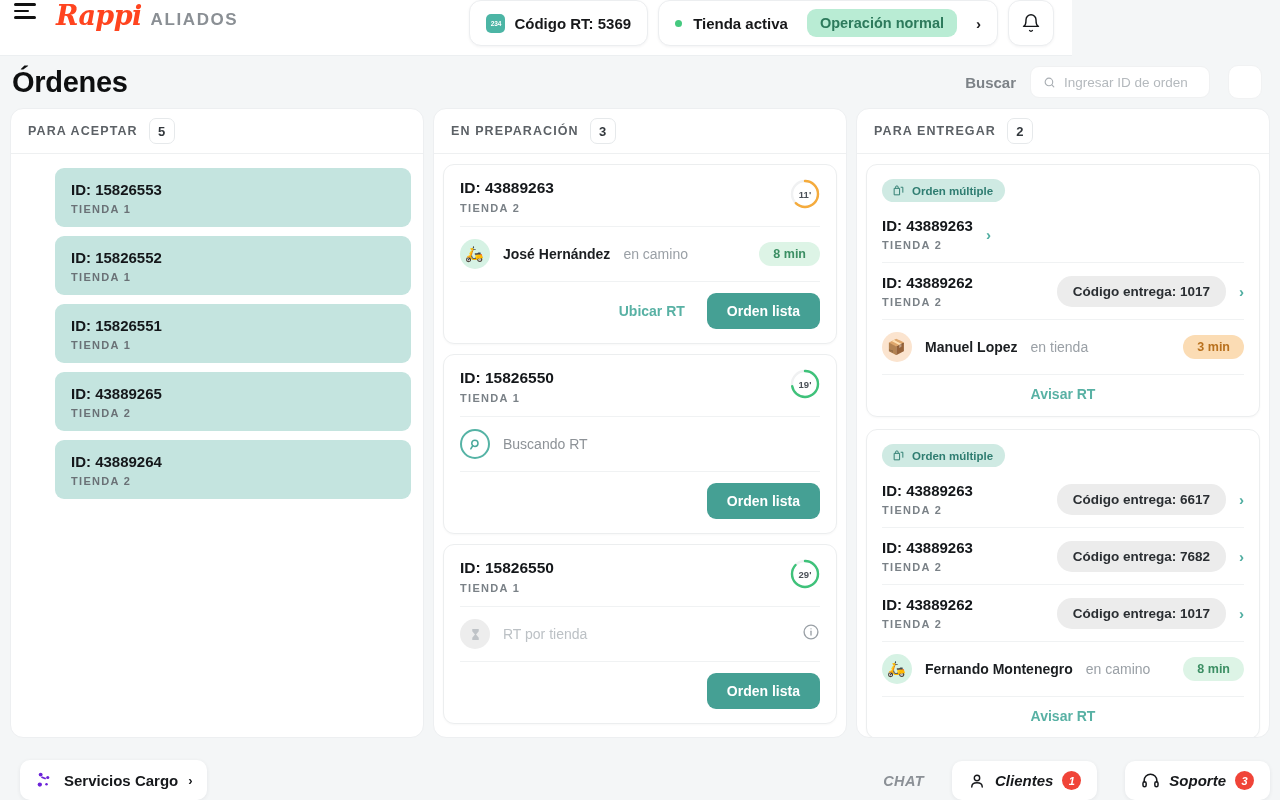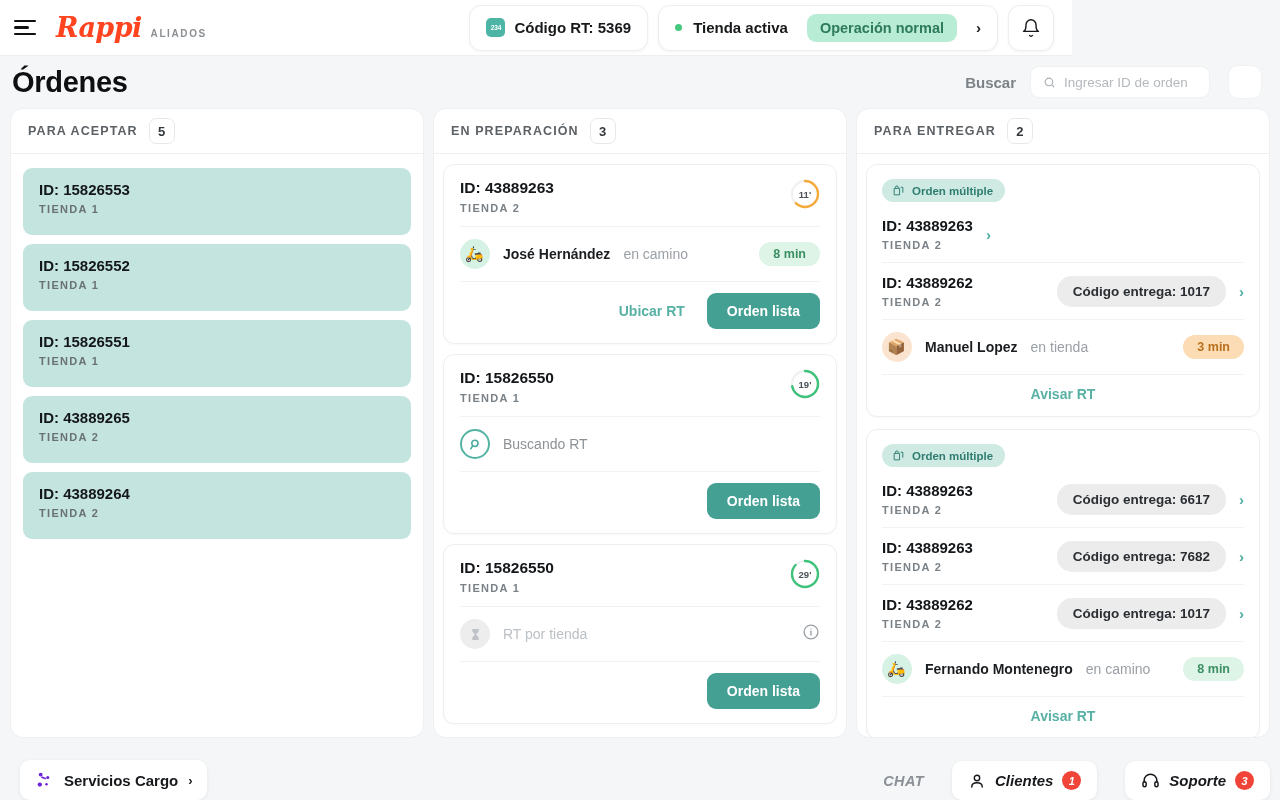--- a/index.html
+++ b/index.html
@@ -9,21 +9,21 @@
     font-family: "Liberation Sans", "DejaVu Sans", sans-serif;
     background: #f4f6f7;
     overflow: hidden;
     -webkit-font-smoothing: antialiased;
   }
 
   
   .topbar {
     height: 56px; width: 1072px;
     background: #ffffff;
-    display: flex; align-items: center;
+    display: flex; align-items: flex-start;
     padding: 0 18px 0 14px;
     position: relative;
     border-bottom: 1px solid #eceff1;
   }
   .hamburger {
     width: 26px; height: 22px;
     display: flex; flex-direction: column; justify-content: center; gap: 4px;
     cursor: pointer; margin-right: 16px;
   }
   .hamburger span { display:block; height:2.5px; background:#111; border-radius:2px; }
@@ -31,21 +31,21 @@
   .hamburger span:nth-child(2){ width:15px; }
   .hamburger span:nth-child(3){ width:22px; }
 
   .brand { display:flex; align-items:baseline; gap:9px; }
   .brand-logo {
     font-family: "DejaVu Serif", serif;
     font-size: 27px; font-weight: 700; font-style: italic;
     color: #ff441f; letter-spacing: -0.6px;
   }
   .brand-sub {
-    font-size: 10px; font-weight: 700; letter-spacing: 1.6px;
+    font-size: 17px; font-weight: 700; letter-spacing: 1.6px;
     color: #8a8f94;
   }
 
   .topbar-right {
     margin-left: auto; display: flex; align-items: center; gap: 10px;
   }
   .pill-box {
     background:#fff; border:1px solid #eceef0; border-radius: 12px;
     height: 46px; display:flex; align-items:center; padding: 0 16px;
     box-shadow: 0 1px 3px rgba(16,24,40,0.05);
@@ -120,22 +120,22 @@
     min-width: 26px; height: 26px; border:1px solid #e6e9eb; border-radius:7px;
     display:flex; align-items:center; justify-content:center;
     font-size:13px; font-weight:700; color:#33383d; padding: 0 6px;
   }
   .col-body { flex:1; overflow-y:auto; padding: 10px 9px; }
   .col-body.pad-left { padding: 14px 12px; }
   .col-body::-webkit-scrollbar { width: 0px; }
 
   
   .accept-card {
-    background:#c4e4df; border-radius: 9px; padding: 13px 16px 20px;
-    margin-bottom: 9px; cursor:pointer;
+    background:#c4e4df; border-radius: 9px; padding: 13px 16px 12px;
+    margin-bottom: 9px; cursor:pointer;margin-left:32px;
   }
   .accept-id { font-size:15px; font-weight:700; color:#14171a; }
   .accept-store {
     font-size: 11px; font-weight:700; letter-spacing:1.3px; color:#6a7176;
     margin-top: 5px;
   }
 
   
   .prep-card {
     background:#fff; border:1px solid #eceeef; border-radius:11px;

